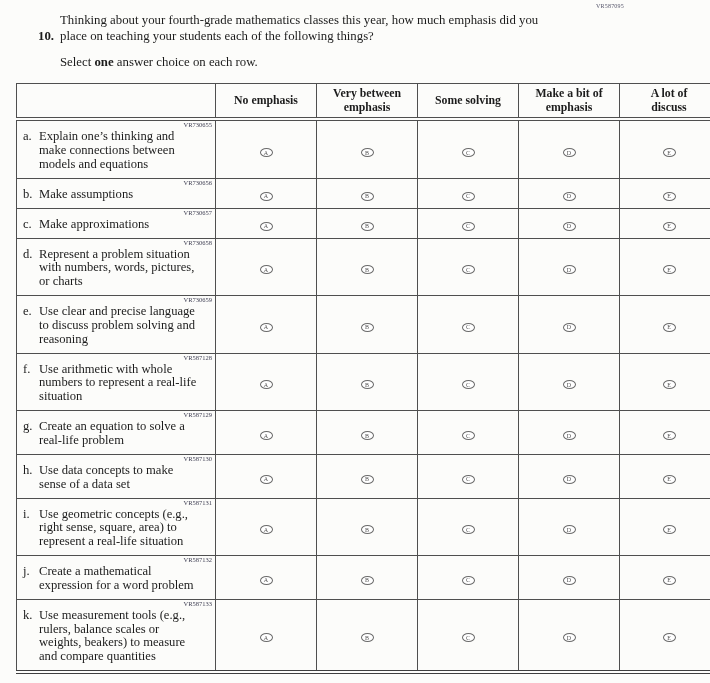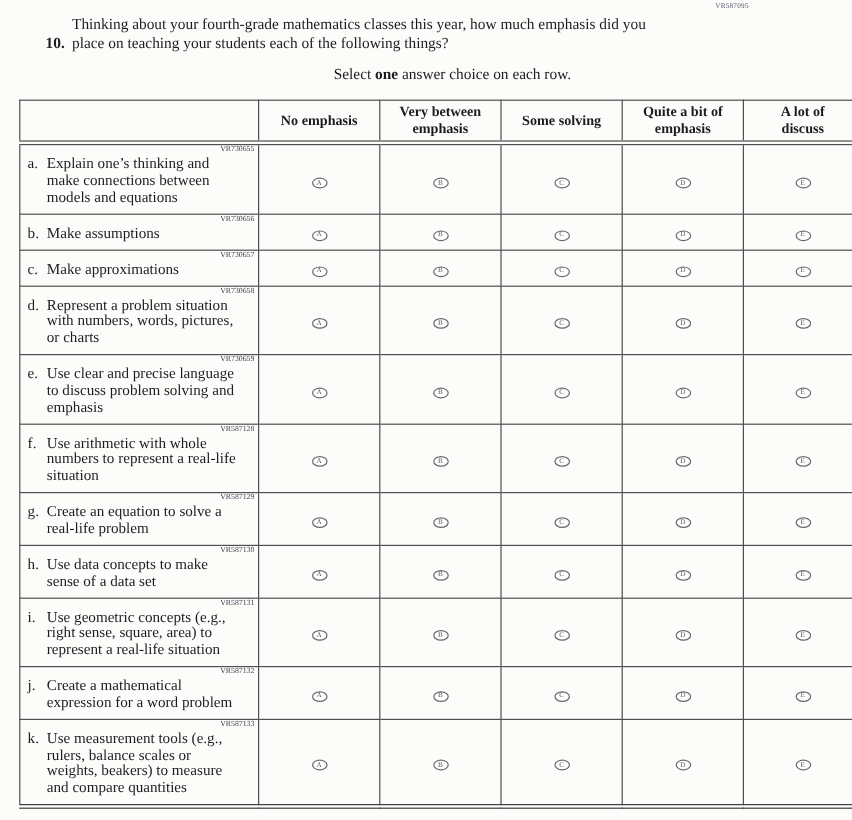--- a/index.html
+++ b/index.html
@@ -18,21 +18,20 @@
   .question {
     margin:13px 0 0 38px;
     display:flex;
     align-items:flex-end;
   }
   .qnum { font-weight:bold; width:22px; font-size:12.8px; flex:none; }
   .qtext { width:492px; font-size:12.8px; line-height:1.22; }
   .instruction {
     margin:11px 16px 0 60px;
     font-size:12.8px;
-    text-align:center;
   }
   .instruction b { font-weight:bold; }
 
   table.matrix {
     border-collapse:collapse;
     table-layout:fixed;
     width:702px;
     margin:13px 0 0 16px;
     border:1.5px solid #3f3f3f;
     border-bottom:4px double #3f3f3f;
@@ -89,21 +88,21 @@
     <col style="width:101px">
     <col style="width:99px">
   </colgroup>
   <thead>
     <tr>
       <th class="stub"></th>
       <th>No emphasis</th>
       <th>Very between
 emphasis</th>
       <th>Some solving</th>
-      <th>Quite a bit of
+      <th>Make a bit of
 emphasis</th>
       <th>A lot of
 discuss</th>
     </tr>
   </thead>
   <tbody id="matrix-body">
       <tr>
     <td class="stub-cell">
       <div class="row-code">VR730655</div>
       <div class="item">
@@ -203,21 +202,21 @@
             <span>E</span>
           </span></td>
   </tr>
       <tr>
     <td class="stub-cell">
       <div class="row-code">VR730659</div>
       <div class="item">
         <span class="item-letter">e.</span>
         <span class="item-text">Use clear and precise language
 to discuss problem solving and
-emphasis</span>
+reasoning</span>
       </div>
     </td>
     <td class="oval-cell"><span class="oval">
             <span>A</span>
           </span></td>
     <td class="oval-cell"><span class="oval">
             <span>B</span>
           </span></td>
     <td class="oval-cell"><span class="oval">
             <span>C</span>

